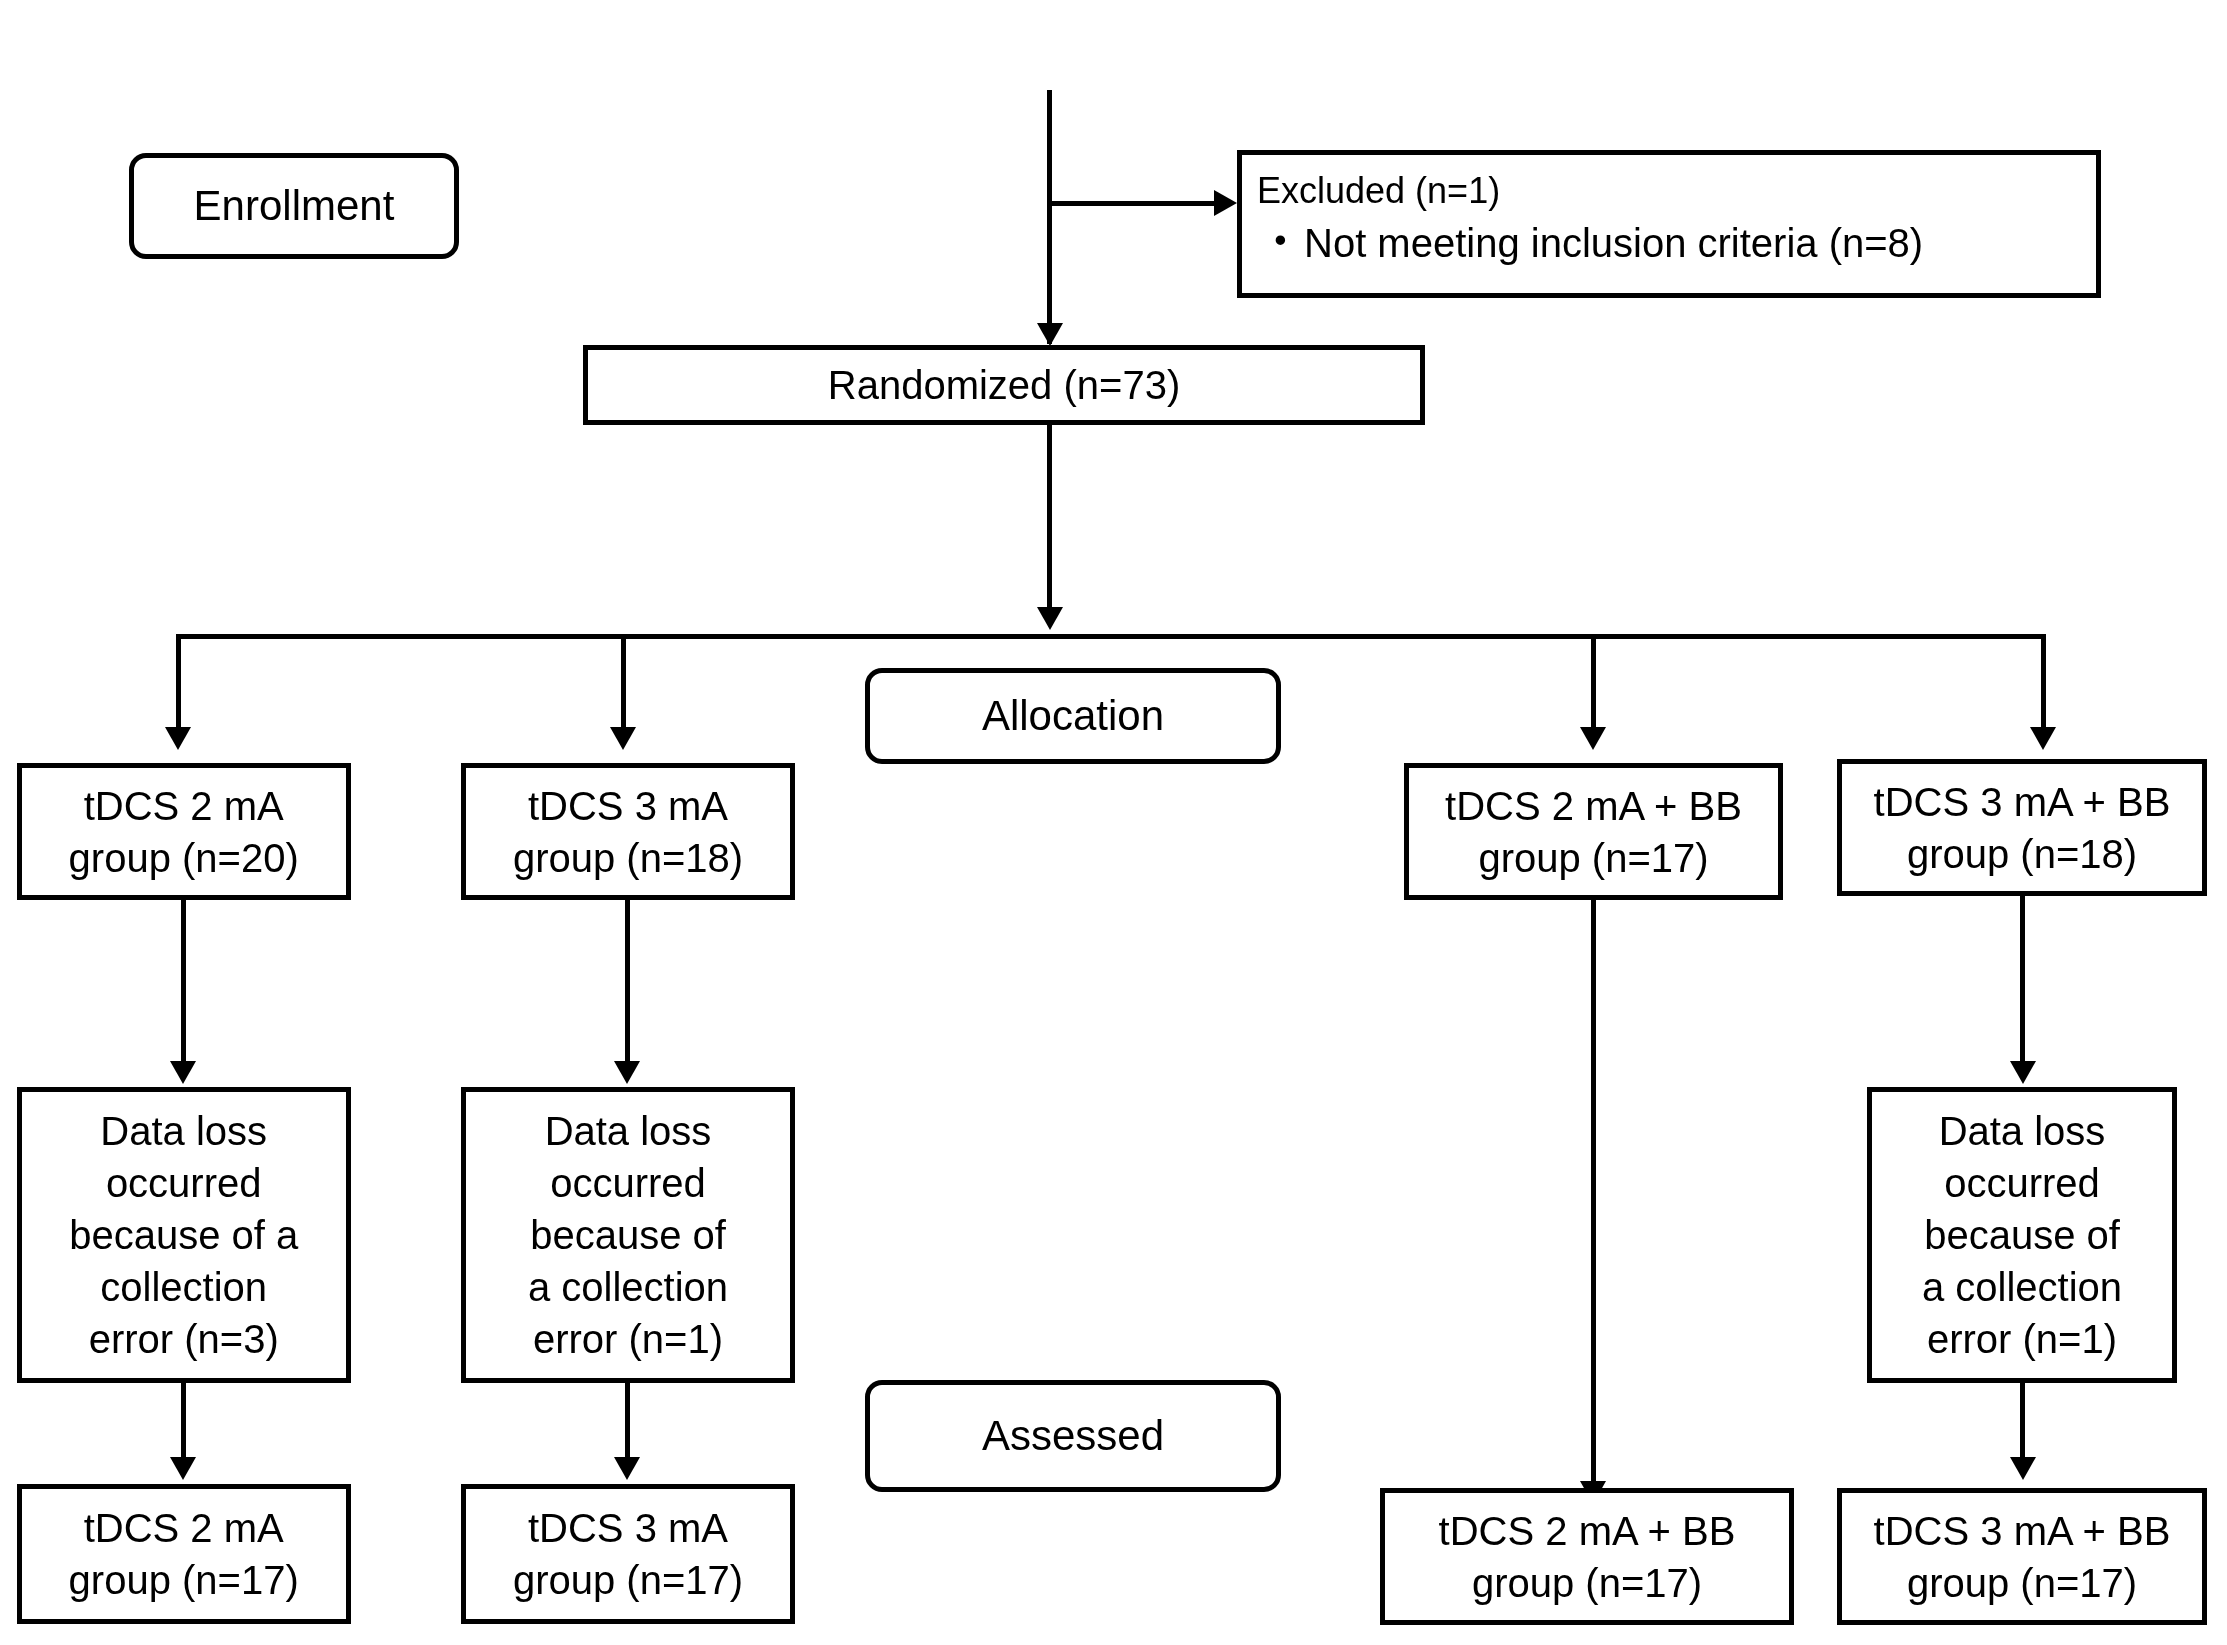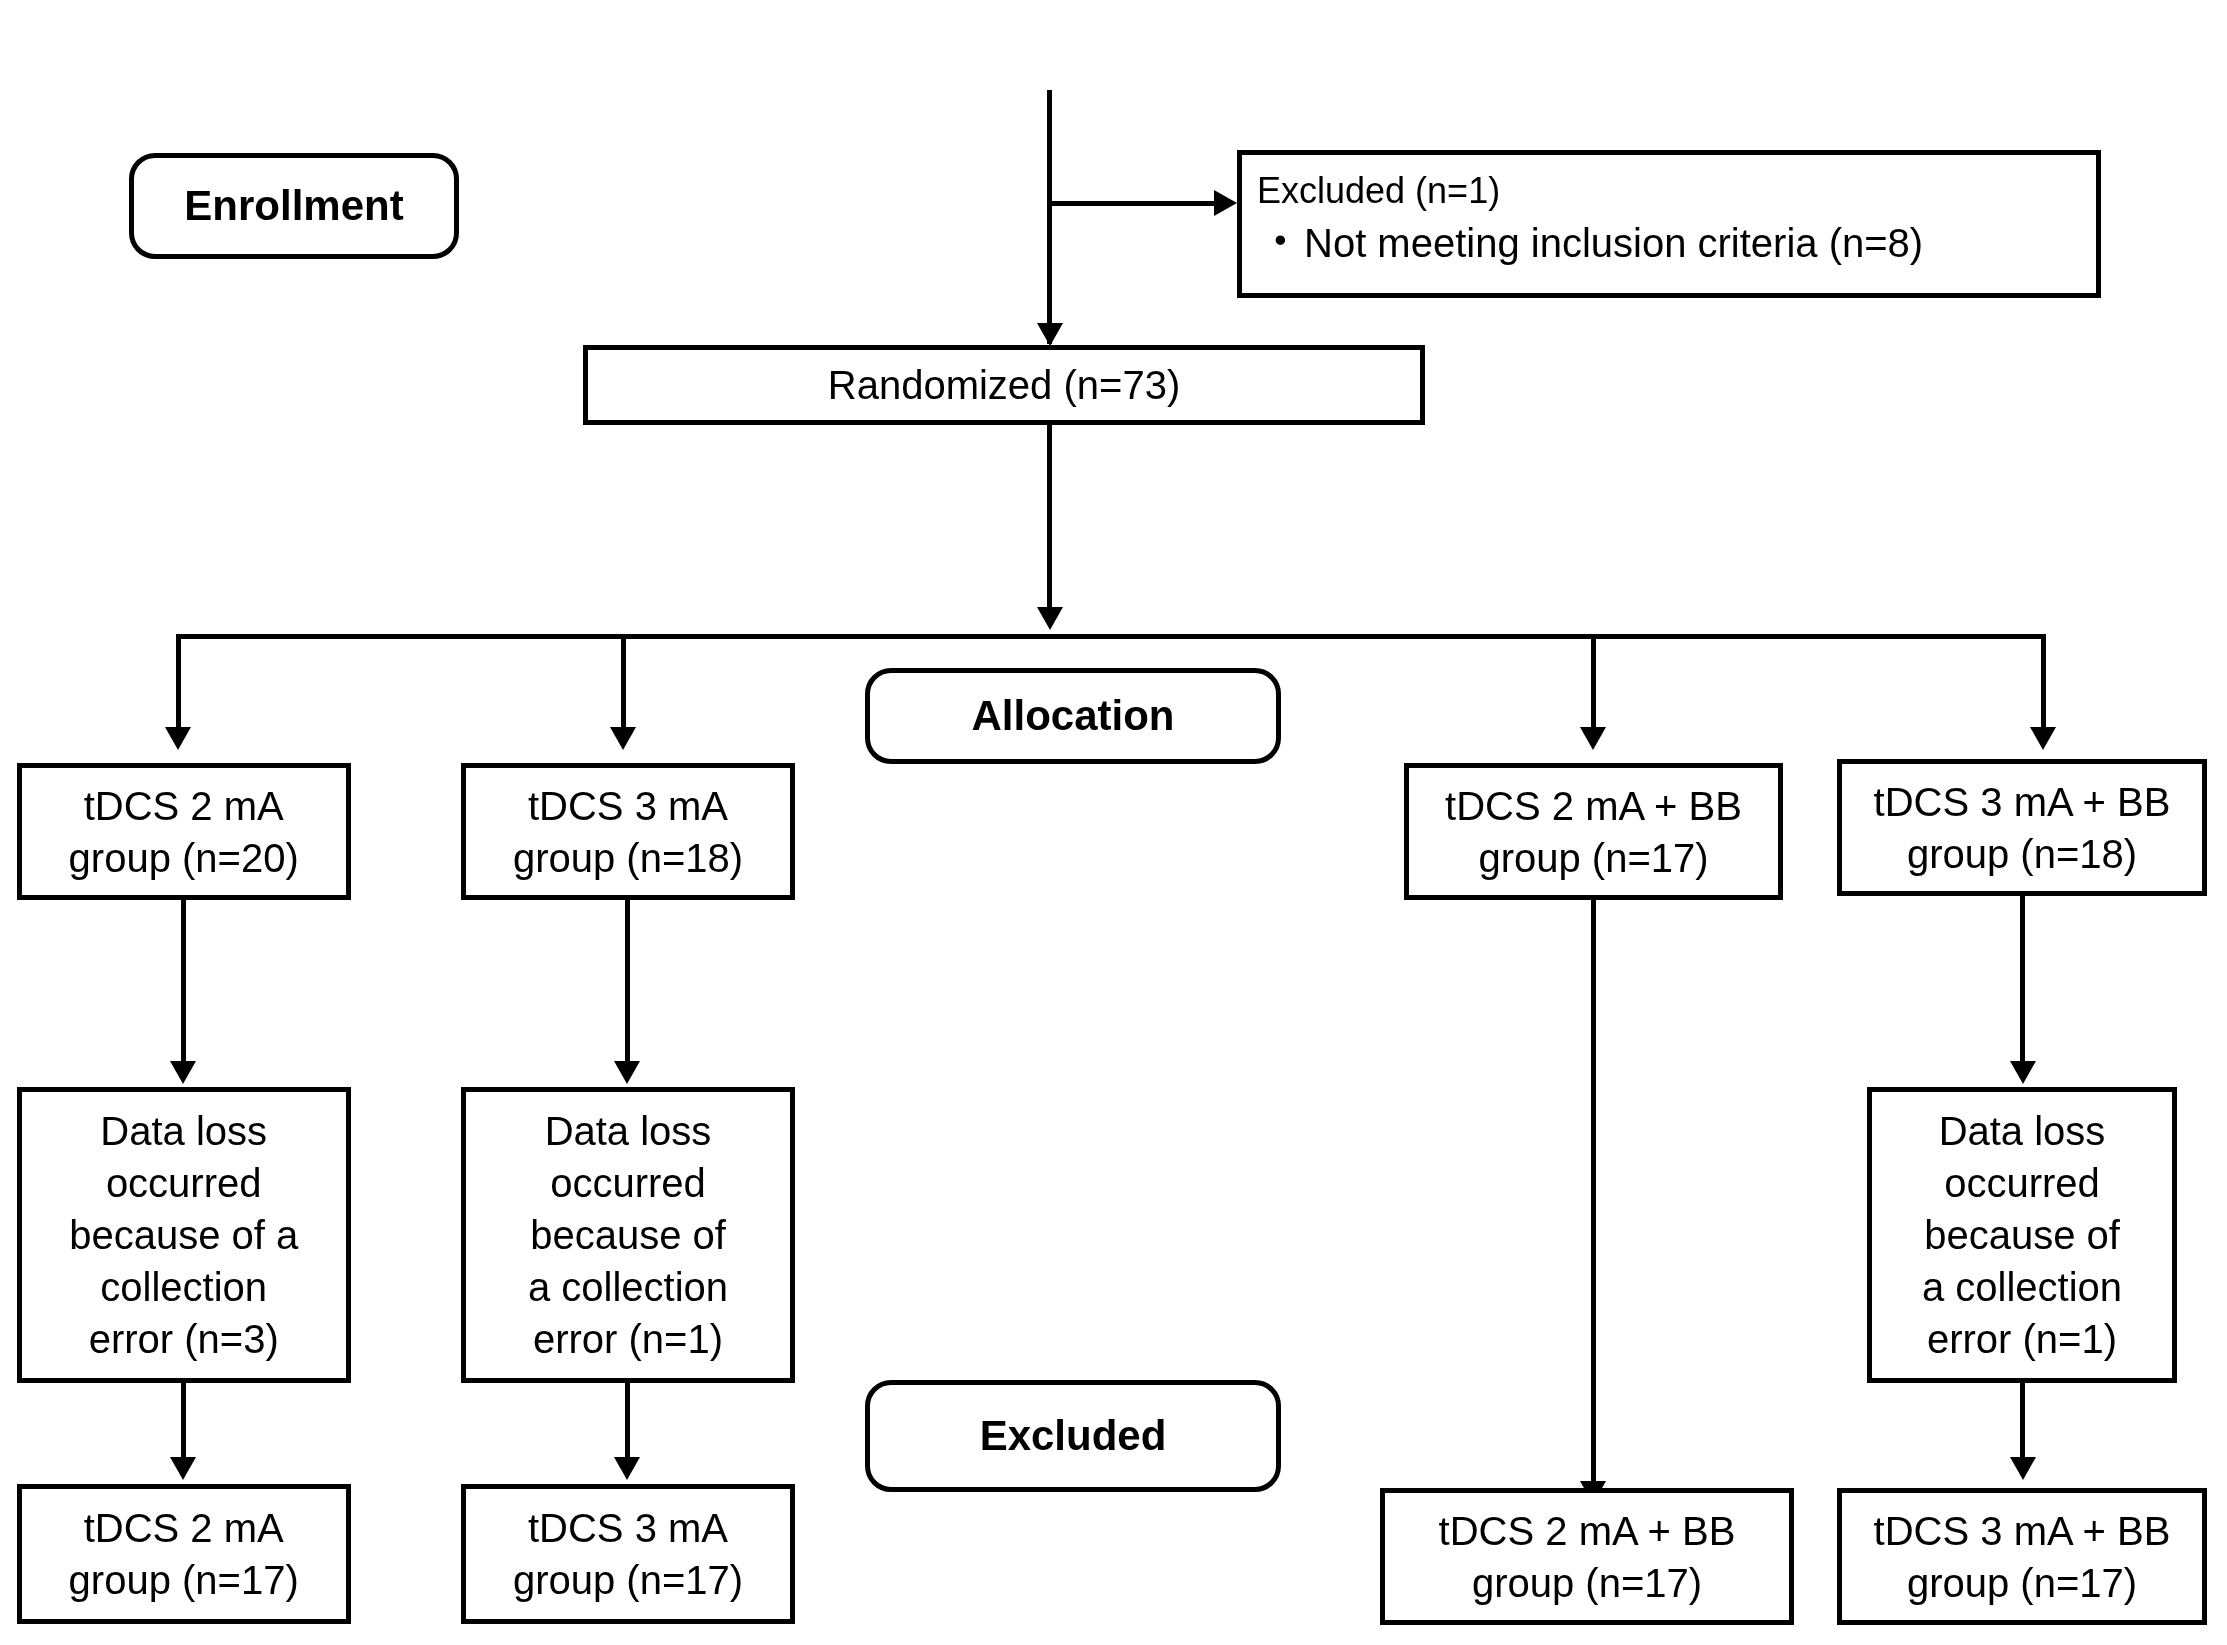--- a/index.html
+++ b/index.html
@@ -41,27 +41,27 @@
     justify-content: flex-start;
     align-items: flex-start;
     padding: 13.7px 15px;
     white-space: normal;
   }
   
   .stage {
     position: absolute;
     box-sizing: border-box;
     border: 5.3px solid #000000;
-    border-radius: 26px;
+    border-radius: 17px;
     background: #ffffff;
     display: flex;
     align-items: center;
     justify-content: center;
     font-size: 42px;
-    font-weight: bold;
+    font-weight: normal;
     z-index: 4;
   }
   
   .vline {
     position: absolute;
     width: 4.6px;
     background: #000000;
     z-index: 1;
   }
   .hline {
@@ -205,21 +205,21 @@
 
   <div class="vline" style="left:181px; top:1383px; height:80px;"></div>
   <div class="arrow-down" style="left:170px; top:1457px;"></div>
 
   <div class="vline" style="left:625px; top:1383px; height:80px;"></div>
   <div class="arrow-down" style="left:614px; top:1457px;"></div>
 
   <div class="vline" style="left:2020px; top:1383px; height:80px;"></div>
   <div class="arrow-down" style="left:2010px; top:1457px;"></div>
 
-  <div class="stage" style="left:865px; top:1380px; width:416px; height:112px;">Excluded</div>
+  <div class="stage" style="left:865px; top:1380px; width:416px; height:112px;">Assessed</div>
 
   <div class="node" style="left:16.7px; top:1484px; width:334px; height:140px;">tDCS 2 mA
 group (n=17)</div>
 
   <div class="node" style="left:461px; top:1484px; width:334px; height:140px;">tDCS 3 mA
 group (n=17)</div>
 
   <div class="node" style="left:1380px; top:1488px; width:414px; height:137px;">tDCS 2 mA + BB
 group (n=17)</div>
 

